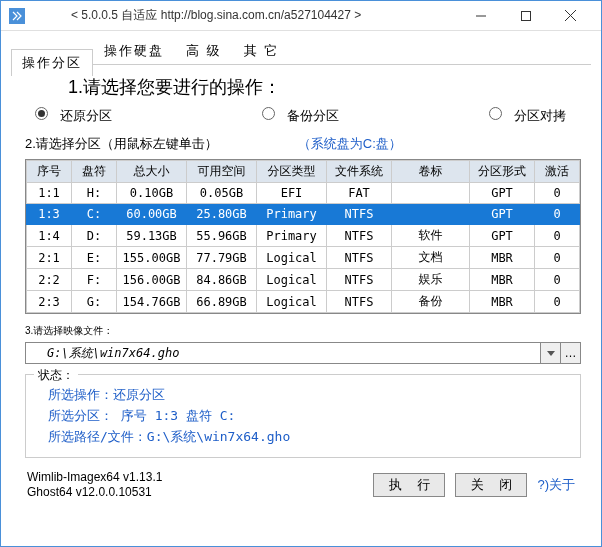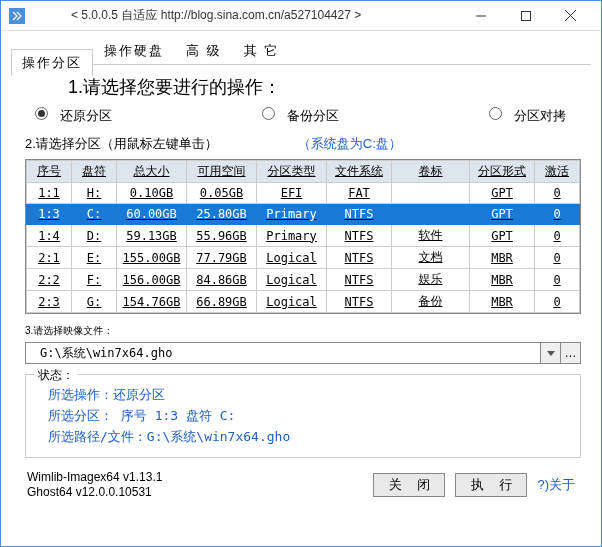--- a/index.html
+++ b/index.html
@@ -19,28 +19,28 @@
     .section-title { font-size: 18px; margin-bottom: 8px; margin-left: 43px; }
     .radio-row { display: flex; align-items: center; margin-left: 10px; gap: 150px; }
     .radio-item { display: flex; align-items: flex-start; gap: 12px; font-size: 13px; }
     .radio { width: 13px; height: 13px; border: 1px solid #666; border-radius: 50%; display: inline-flex; align-items: center; justify-content: center; }
     .radio.checked::after { content: ""; width: 7px; height: 7px; background: #333; border-radius: 50%; }
     .section2 { margin-left: 14px; margin-bottom: 10px; }
     .sec2-head { display: flex; align-items: center; margin-bottom: 6px; }
     .sec2-head .t2 { font-size: 13px; }
     .sec2-head .tip { color: #1e5ec8; margin-left: 80px; font-size: 13px; }
     .table-wrap { border: 1px solid #888; width: 556px; }
-    table { border-collapse: collapse; width: 100%; table-layout: fixed; text-decoration: underline; }
+    table { border-collapse: collapse; width: 100%; table-layout: fixed; }
     th, td { border: 1px solid #ccc; padding: 2px 4px; text-align: center; font-family: "SimSun", monospace; font-size: 12px; height: 21px; }
     th { background: #dde5ee; font-weight: normal; }
     tr.selected td { background: #1879d6; color: #fff; border-color: #1879d6; }
     .section3 { margin-left: 14px; margin-bottom: 10px; }
     .sec3-title { font-size: 10px; margin-bottom: 4px; }
     .combo { display: flex; width: 556px; }
-    .combo-input { flex: 1; border: 1px solid #888; padding: 3px 14px; font-family: "SimSun", monospace; font-size: 12px; background: #fff; height: 22px; }
+    .combo-input { flex: 1; border: 1px solid #888; padding: 3px 21px; font-family: "SimSun", monospace; font-size: 12px; background: #fff; height: 22px; font-style: italic; }
     .combo-btn { width: 20px; border: 1px solid #888; border-left: none; background: #efefef; display: flex; align-items: center; justify-content: center; height: 22px; }
     .status-box { border: 1px solid #ccc; margin-left: 14px; width: 556px; padding: 8px 12px; margin-bottom: 10px; position: relative; }
     .status-label { position: absolute; top: -8px; left: 8px; background: #fff; padding: 0 4px; font-size: 12px; }
     .status-line { color: #1e5ec8; font-size: 13px; font-family: "SimSun", monospace; margin: 3px 10px; }
     .footer { display: flex; align-items: center; padding: 2px 16px 0 16px; }
     .ver { font-family: "SimSun", monospace; font-size: 12px; line-height: 15px; }
     .footer-right { margin-left: auto; display: flex; align-items: center; gap: 10px; }
     .btn { width: 72px; height: 24px; border: 1px solid #888; background: #e9e9e9; display: flex; align-items: center; justify-content: center; font-size: 13px; letter-spacing: 6px; padding-left:6px; cursor: default; }
     .about-link { color: #1e5ec8; font-size: 13px; cursor: default; }
     .col-seq{width:45px}.col-drive{width:45px}.col-total{width:70px}.col-free{width:70px}.col-type{width:70px}.col-fs{width:65px}.col-vol{width:auto}.col-pf{width:65px}.col-act{width:45px}
@@ -228,19 +228,19 @@
           <div class="status-line">所选路径/文件：G:\系统\win7x64.gho</div>
         </div>
     </fieldset>
 
     <div class="footer">
       <div class="ver">
         <div>Wimlib-Imagex64 v1.13.1</div>
         <div>Ghost64 v12.0.0.10531</div>
       </div>
       <div class="footer-right">
+        <div class="btn">执 行</div>
         <div class="btn">关 闭</div>
-        <div class="btn">执 行</div>
         <span class="about-link">?)关于</span>
       </div>
     </div>
   </div>
 </div>
 
 </body></html>

